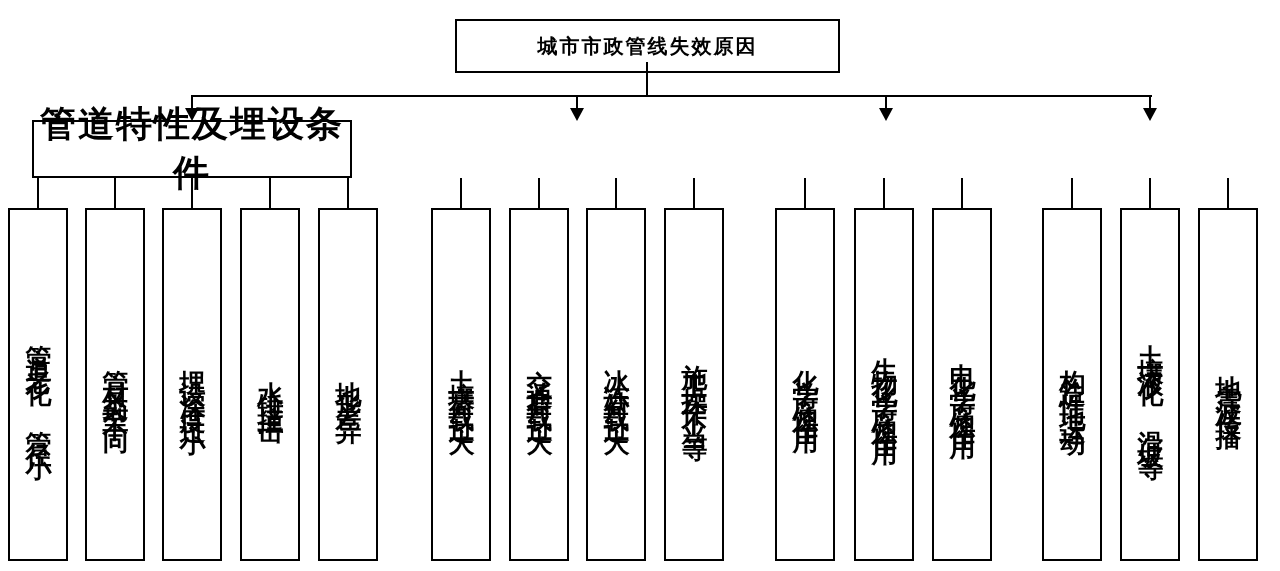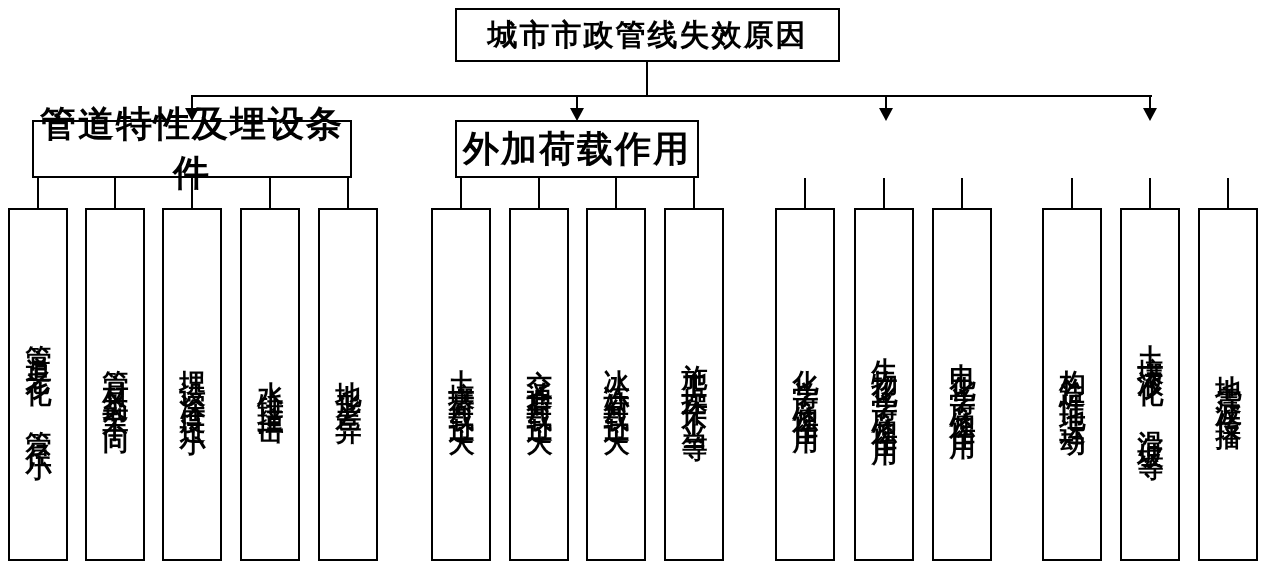--- a/index.html
+++ b/index.html
@@ -22,22 +22,22 @@
     border: 2.5px solid #000000;
     box-sizing: border-box;
     display: flex;
     align-items: center;
     justify-content: center;
     text-align: center;
     font-weight: 600;
     letter-spacing: 2px;
   }
   .root-node {
-    left: 455px; top: 8px; width: 385px; height: 54px;
-    font-size: 30px;
+    left: 455px; top: 19px; width: 385px; height: 54px;
+    font-size: 20px;
   }
   .branch-node {
     top: 120px; height: 58px;
     font-size: 36px;
   }
   .branch-1 { left: 32px;   width: 320px; }
   .branch-2 { left: 455px;  width: 244px; }
   .branch-3 { left: 764px;  width: 244px; }
   .branch-4 { left: 1030px; width: 240px; }
   .leaf-node {
@@ -80,23 +80,20 @@
   <div class="arrowhead" style="left:185px;  top:108px;"></div>
   <div class="vline" style="left:576px;  top:95px; height:15px;"></div>
   <div class="arrowhead" style="left:570px;  top:108px;"></div>
   <div class="vline" style="left:885px;  top:95px; height:15px;"></div>
   <div class="arrowhead" style="left:879px;  top:108px;"></div>
   <div class="vline" style="left:1149px; top:95px; height:15px;"></div>
   <div class="arrowhead" style="left:1143px; top:108px;"></div>
 
   <div class="node branch-node branch-1">
     <span>管道特性及埋设条件</span>
-  </div>
-  <div class="node branch-node branch-2">
-    <span>外加荷载作用</span>
   </div>
 
   <div class="vline" style="left:37px;  top:178px; height:30px;"></div>
   <div class="vline" style="left:114px; top:178px; height:30px;"></div>
   <div class="vline" style="left:191px; top:178px; height:30px;"></div>
   <div class="vline" style="left:269px; top:178px; height:30px;"></div>
   <div class="vline" style="left:347px; top:178px; height:30px;"></div>
 
   <div class="vline" style="left:460px; top:178px; height:30px;"></div>
   <div class="vline" style="left:538px; top:178px; height:30px;"></div>

